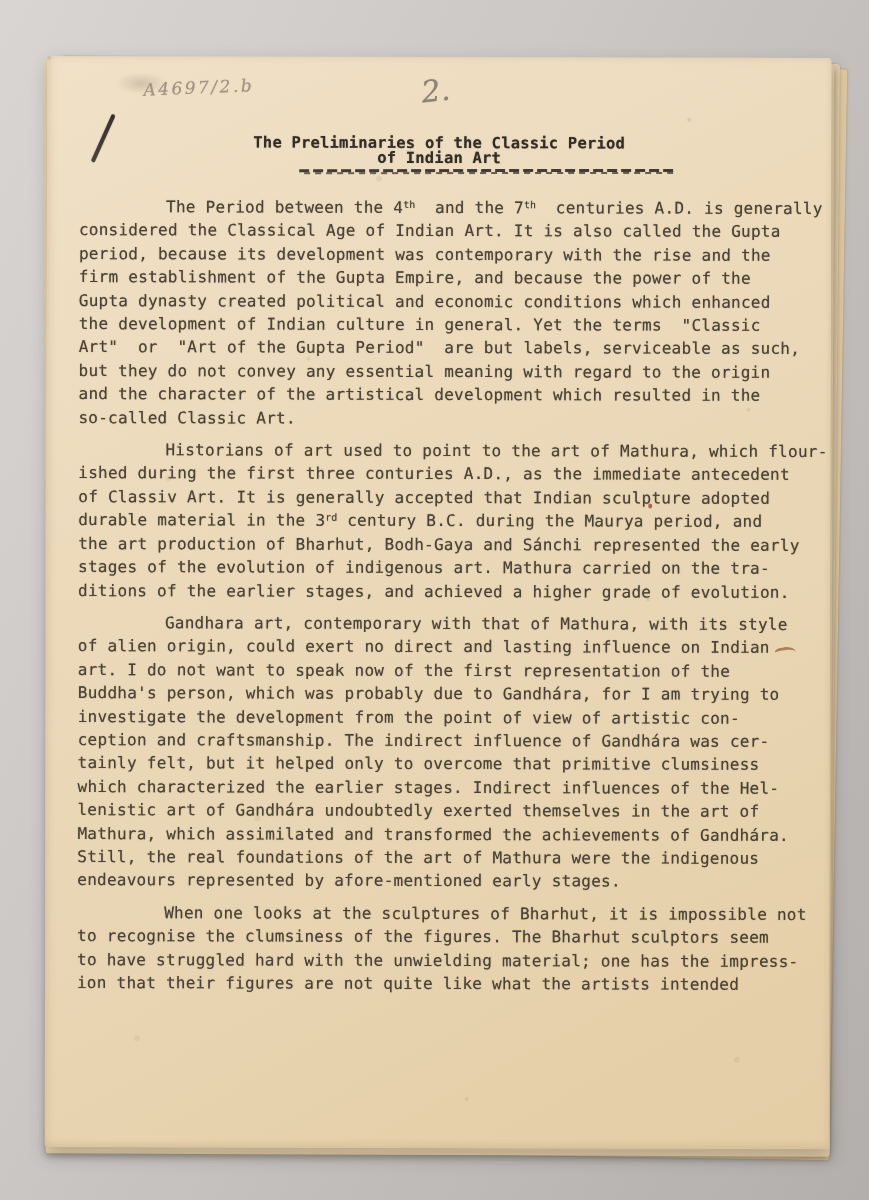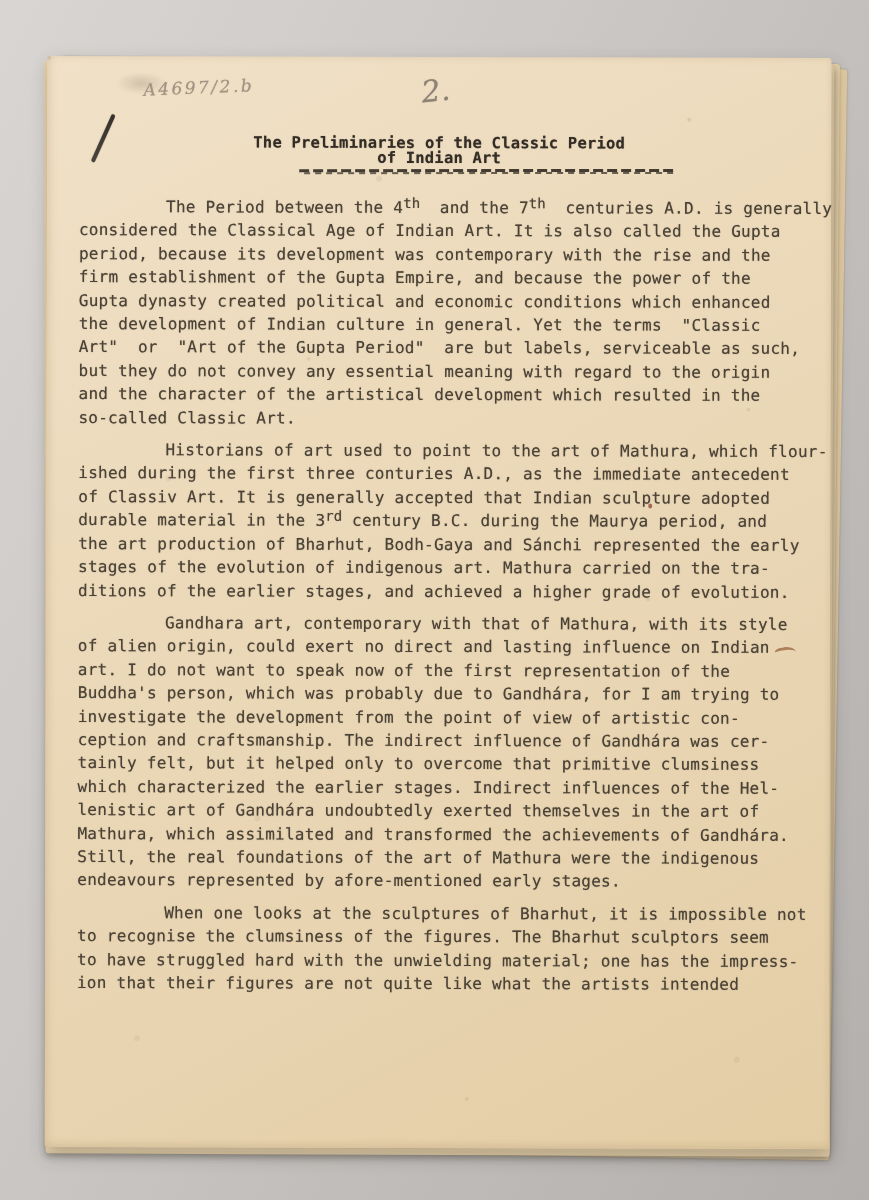--- a/index.html
+++ b/index.html
@@ -71,21 +71,21 @@
     transform:rotate(-0.2deg);
   }
   .typing{position:absolute;left:32px;top:139px;width:742px;color:#4a4236;}
   .para{margin:0 0 0 0;}
   .para + .para{margin-top:9px;}
   .tline{
     font-size:16px;line-height:23.4px;letter-spacing:.25px;white-space:pre;
     text-shadow:0 0 1px rgba(74,64,48,.6);
   }
   .para .tline:first-child{padding-left:87px;}
-  .tline sup{font-size:14px;line-height:0;letter-spacing:0;vertical-align:5px;}
+  .tline sup{font-size:10px;line-height:0;letter-spacing:0;vertical-align:5px;}
   .margin-tick{
     position:absolute;left:729px;top:589px;width:21px;height:8px;
     border-top:3px solid rgba(153,99,62,.75);
     border-radius:60% 100% 0 0;transform:rotate(-10deg);
   }
   .ink-speck{
     position:absolute;left:602px;top:446px;width:4px;height:5px;border-radius:50%;
     background:#8a3b2a;opacity:.72;
   }
 </style>

